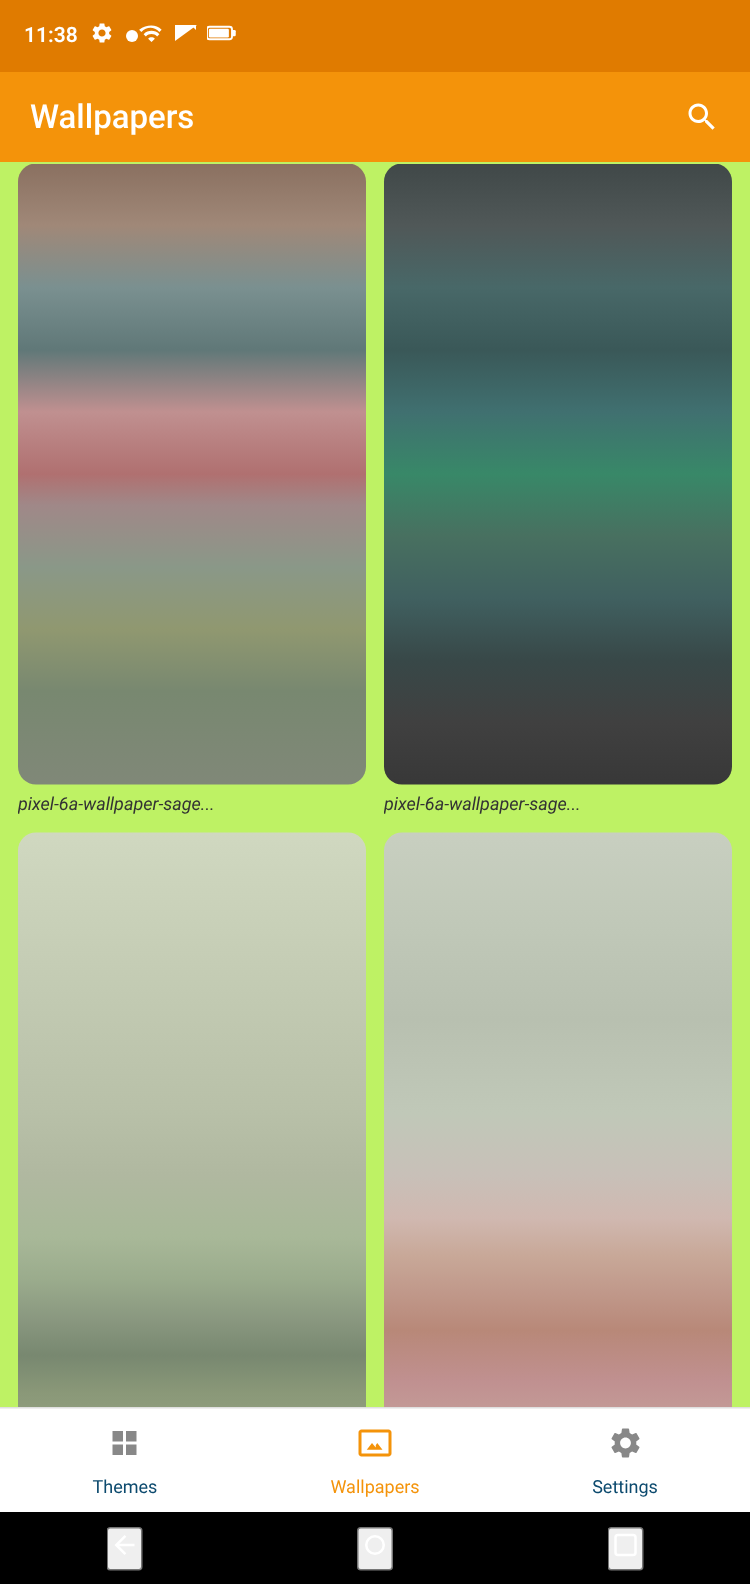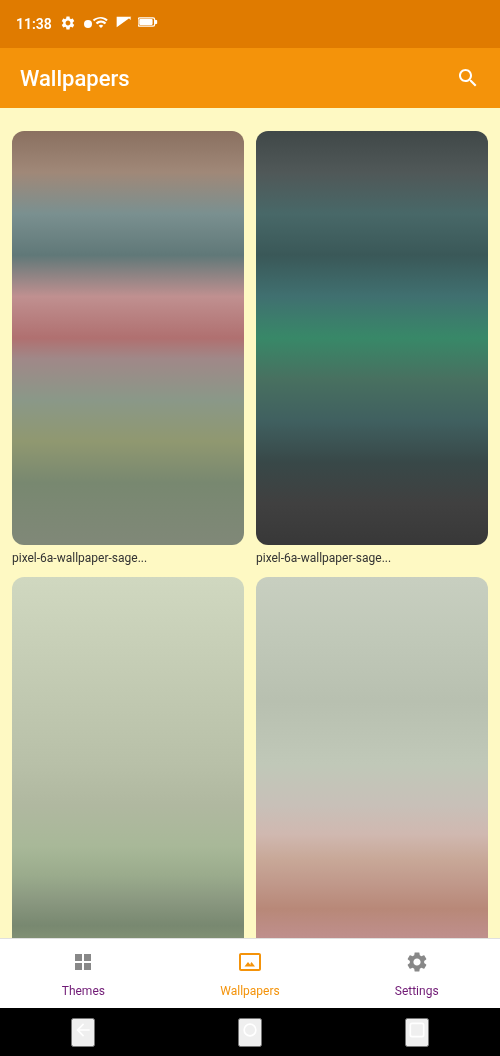--- a/index.html
+++ b/index.html
@@ -65,23 +65,24 @@
       border: none;
       display: flex;
       align-items: center;
       justify-content: center;
     }
 
     
     #main-content {
       width: 100%;
       height: calc(1056px - 48px - 60px - 70px - 48px);
-      background: #fef9c3;
+      background: #bef264;
       overflow-y: auto;
-      padding: 23px 12px;
+      padding: 1px 12px;
+      font-style: italic;
     }
 
     #wallpaper-grid {
       display: grid;
       grid-template-columns: 1fr 1fr;
       gap: 12px;
     }
 
     .wallpaper-item {
       display: flex;
@@ -193,21 +194,21 @@
       cursor: pointer;
       flex: 1;
     }
 
     .nav-icon {
       font-size: 24px;
     }
 
     .nav-label {
       font-size: 12px;
-      color: #701a75;
+      color: #0c4a6e;
     }
 
     .nav-item.active .nav-icon {
       color: #F4930A;
     }
 
     .nav-item.active .nav-label {
       color: #F4930A;
     }
 

